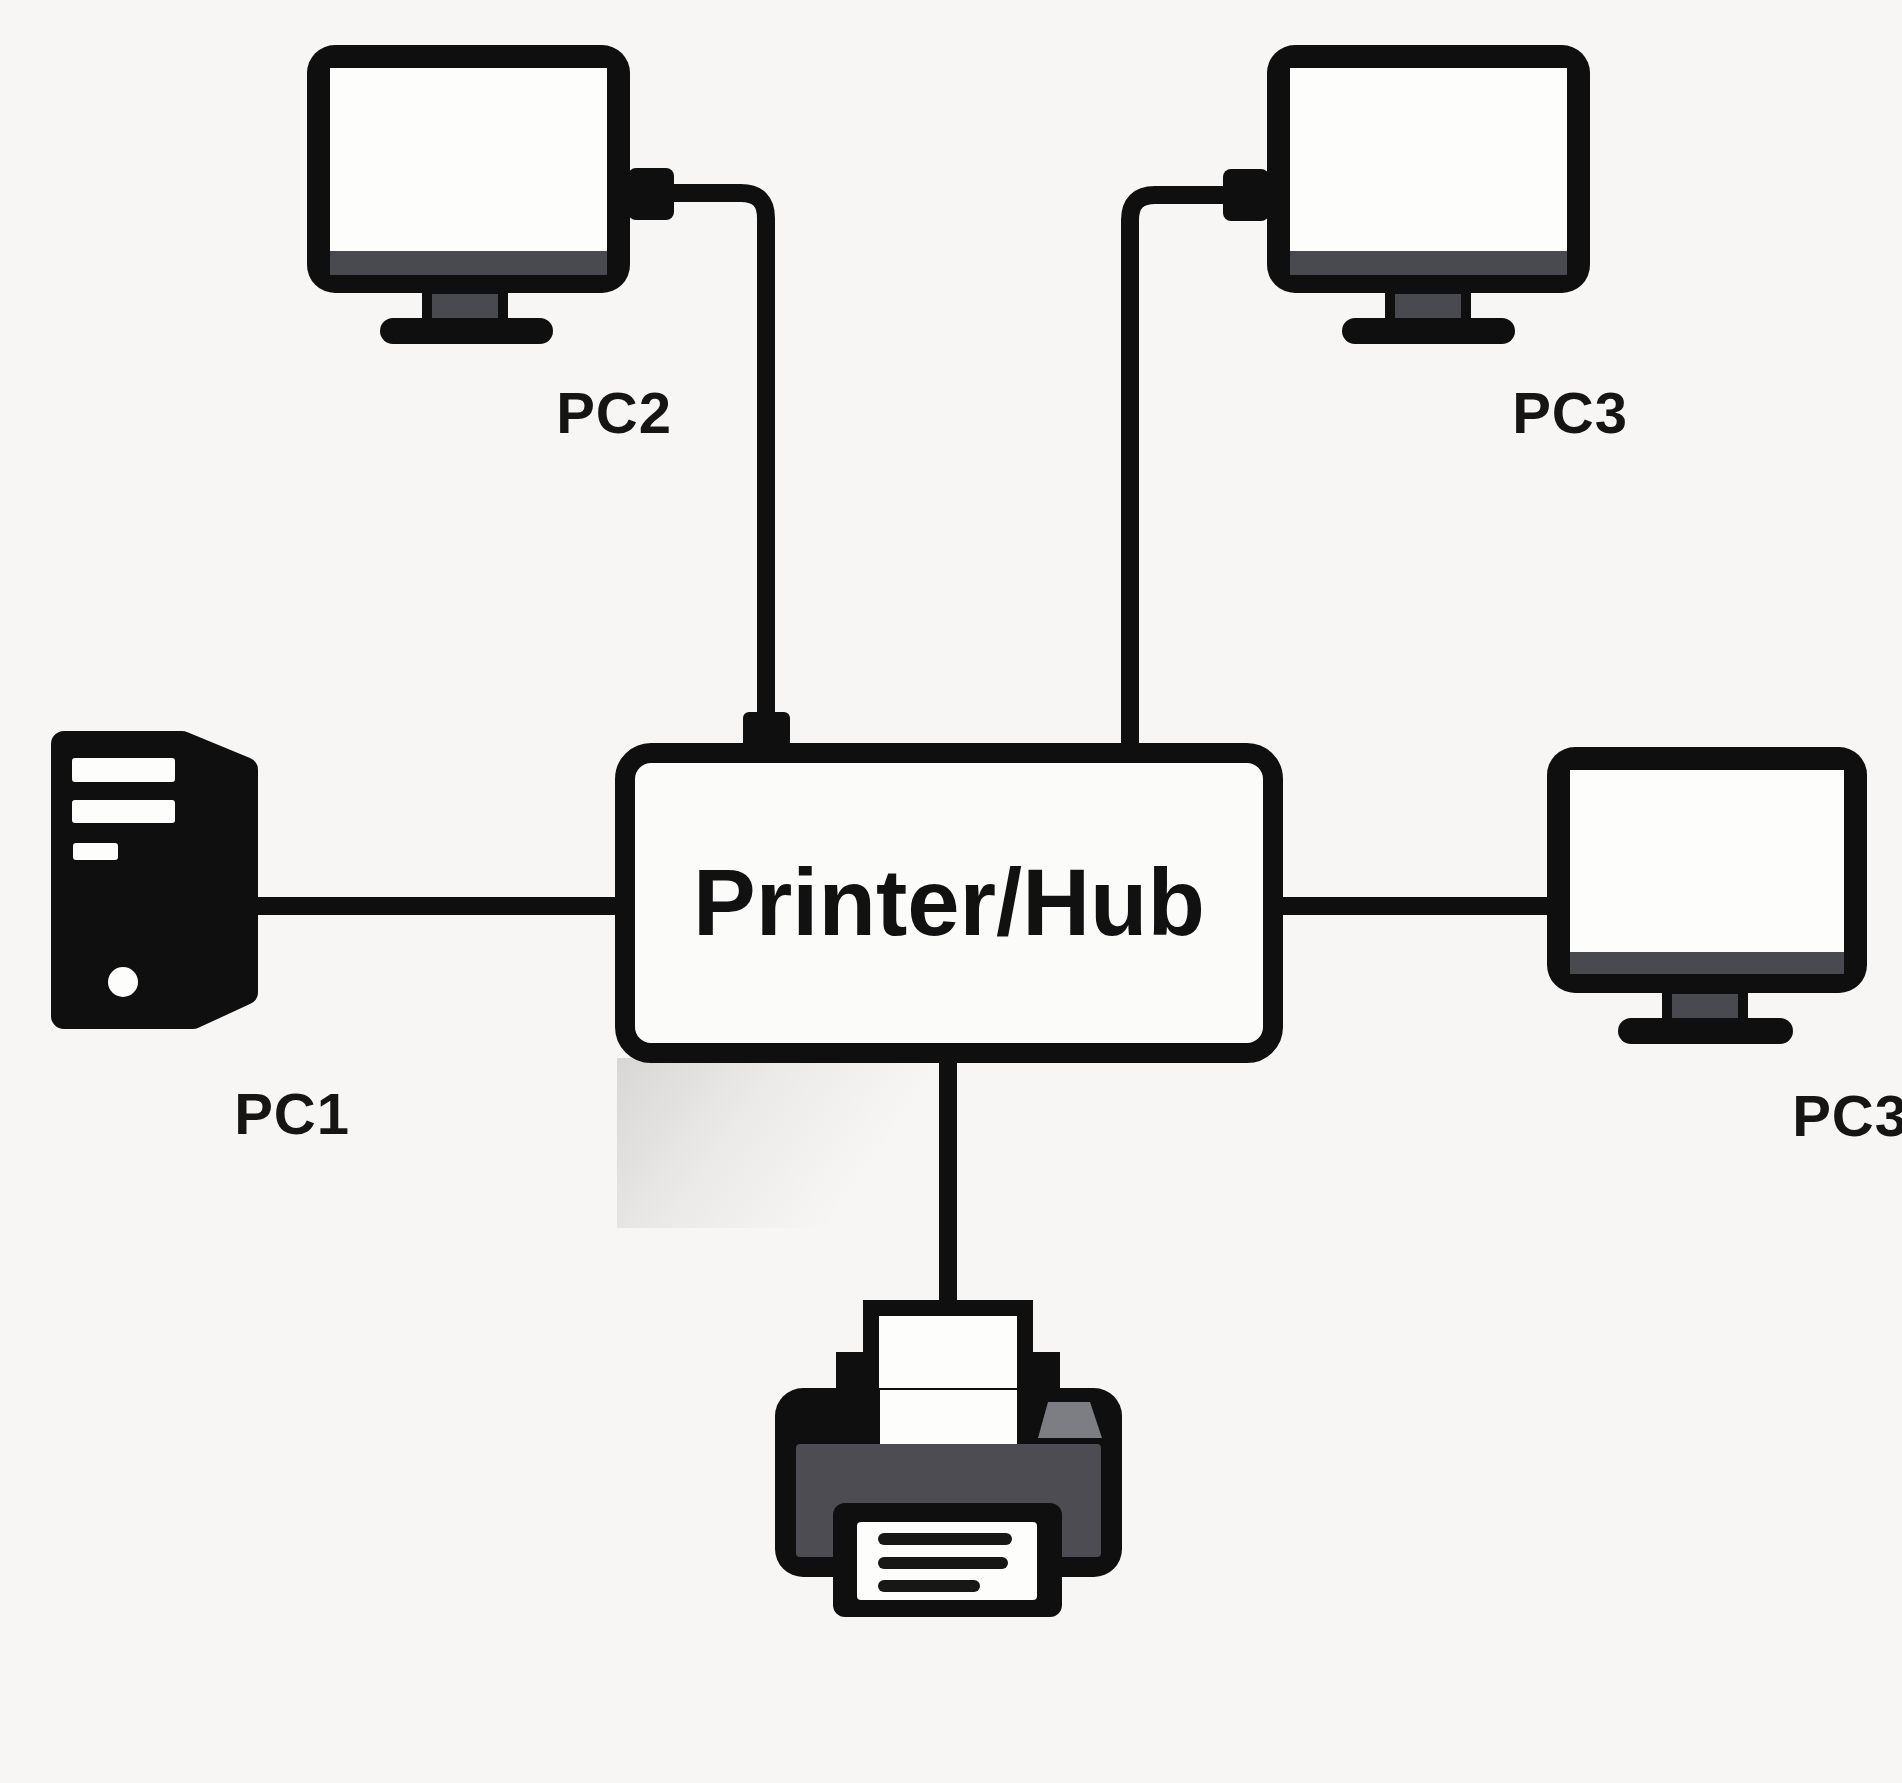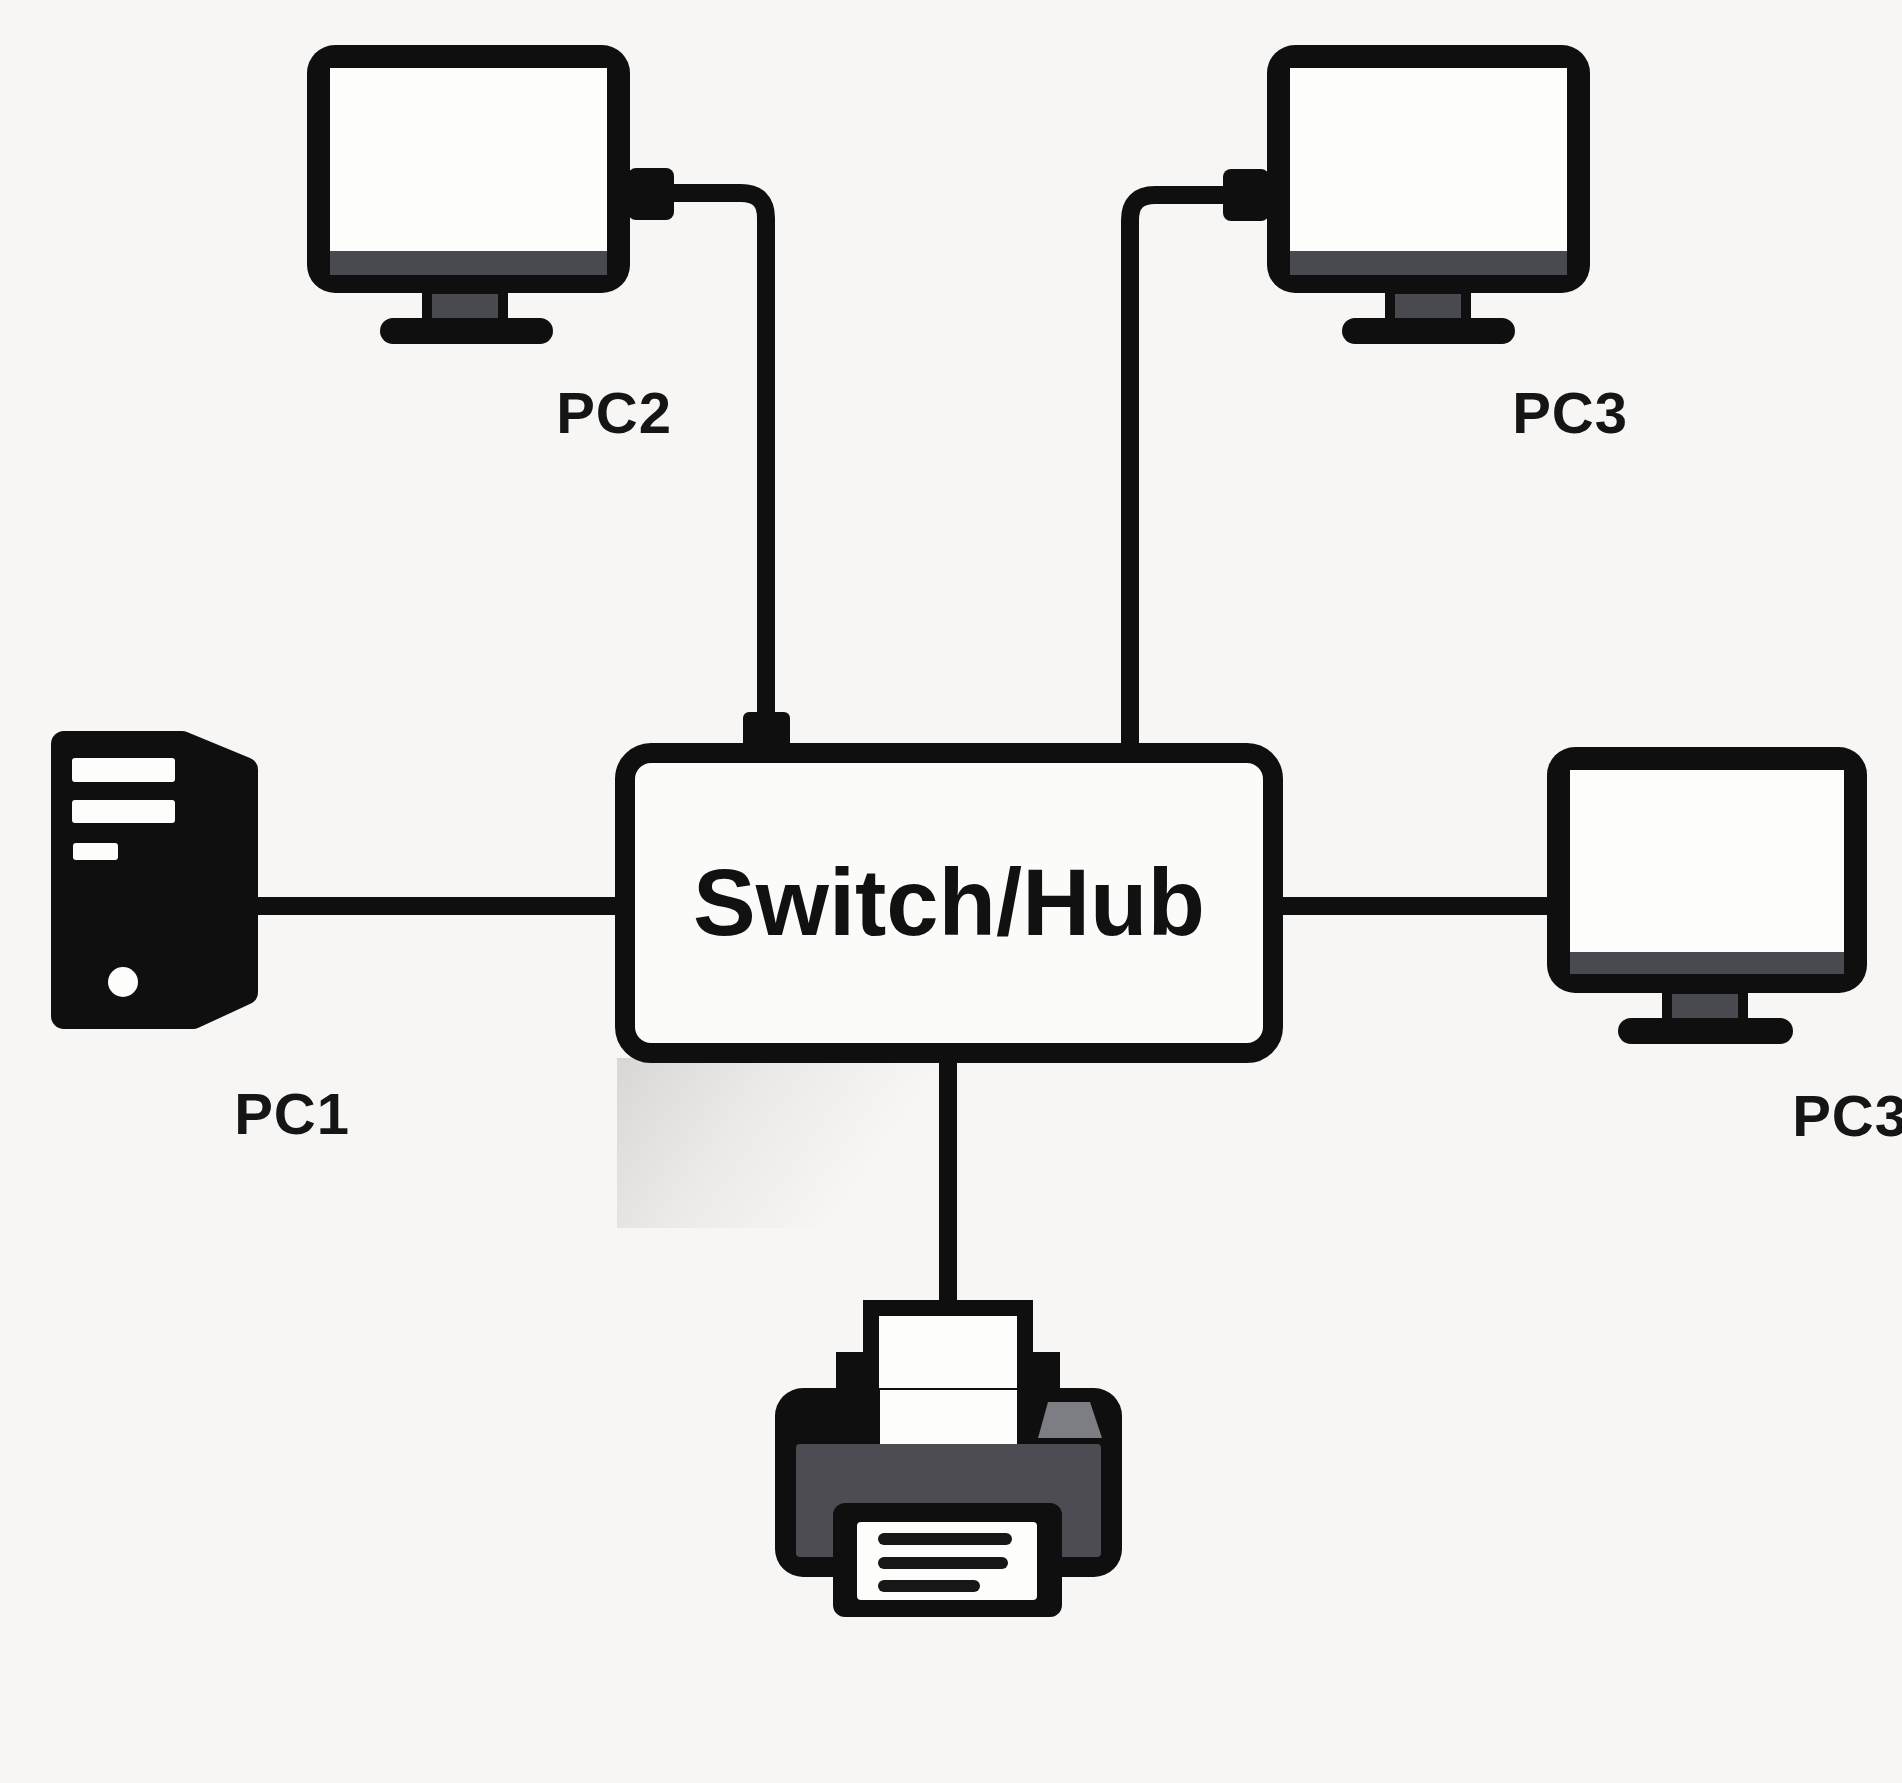--- a/index.html
+++ b/index.html
@@ -130,21 +130,21 @@
       <rect x="796" y="1444" width="305" height="113" rx="4" fill="#4c4c52"></rect>
       <rect x="833" y="1503" width="229" height="114" rx="12" fill="#0f0f10"></rect>
       <rect x="857" y="1522" width="180" height="78" rx="4" fill="#fdfdfc"></rect>
       <rect x="878" y="1533" width="134" height="12" rx="6" fill="#171717"></rect>
       <rect x="878" y="1557" width="130" height="12" rx="6" fill="#171717"></rect>
       <rect x="878" y="1580" width="102" height="12" rx="6" fill="#171717"></rect>
     </g>
   </svg>
 
   <div class="switch-label-wrap">
-    <span class="switch-label">Switch/Hub</span>
+    <span class="switch-label">Printer/Hub</span>
   </div>
 
   <div class="node-label label-pc2">PC2</div>
 
   <div class="node-label label-pc3-top">PC3</div>
 
   <div class="node-label label-pc1">PC1</div>
 
   <div class="node-label label-pc3-right">PC3</div>
 

